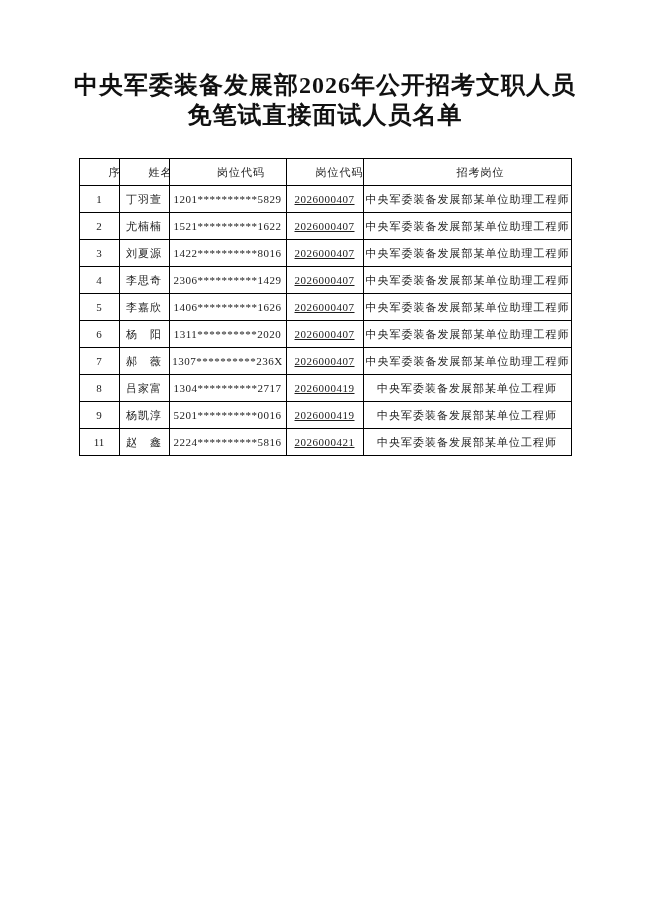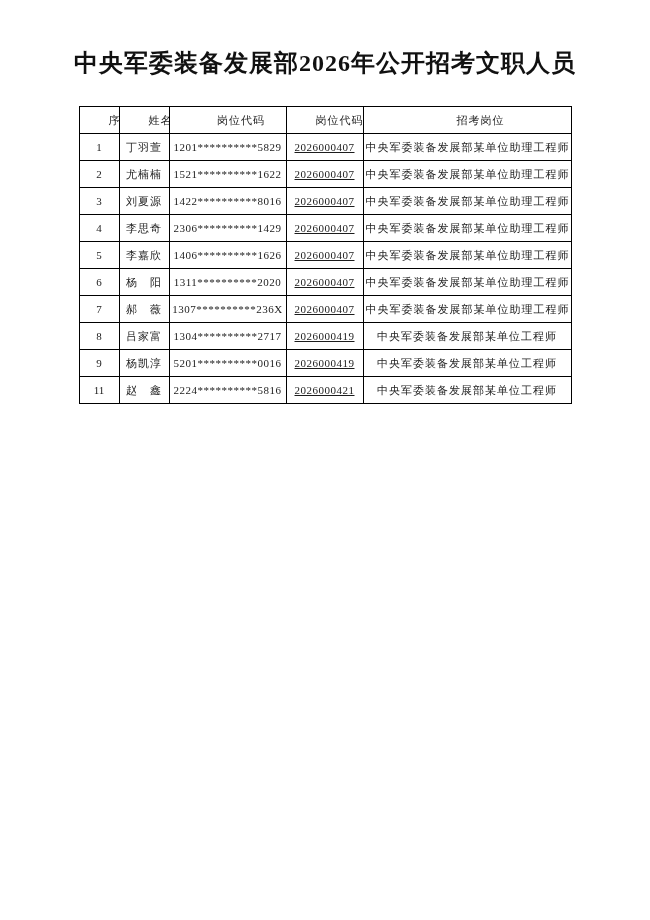--- a/index.html
+++ b/index.html
@@ -9,21 +9,21 @@
     font-family: "Liberation Serif", "DejaVu Serif", serif;
   }
   .page {
     position: relative;
     width: 650px;
     height: 920px;
     background: #ffffff;
     overflow: hidden;
   }
   .doc-title {
-    padding-top: 48px;
+    padding-top: 70px;
     text-align: center;
     font-size: 24px;
     font-weight: bold;
     color: #111111;
     line-height: 30px;
     letter-spacing: 1px;
   }
   table.roster {
     border-collapse: collapse;
     table-layout: fixed;
@@ -54,20 +54,21 @@
   col.w-id-number { width: 117px; }
   col.w-position-code { width: 77px; }
   col.w-position-title { width: 208px; }
 </style>
 </head>
 <body>
 
 <div class="page">
   <div class="doc-title">
     <div>中央军委装备发展部2026年公开招考文职人员</div>
+    <div>免笔试直接面试人员名单</div>
   </div>
 
   <table class="roster">
     <colgroup>
       <col class="w-serial">
       <col class="w-name">
       <col class="w-id-number">
       <col class="w-position-code">
       <col class="w-position-title">
     </colgroup>

